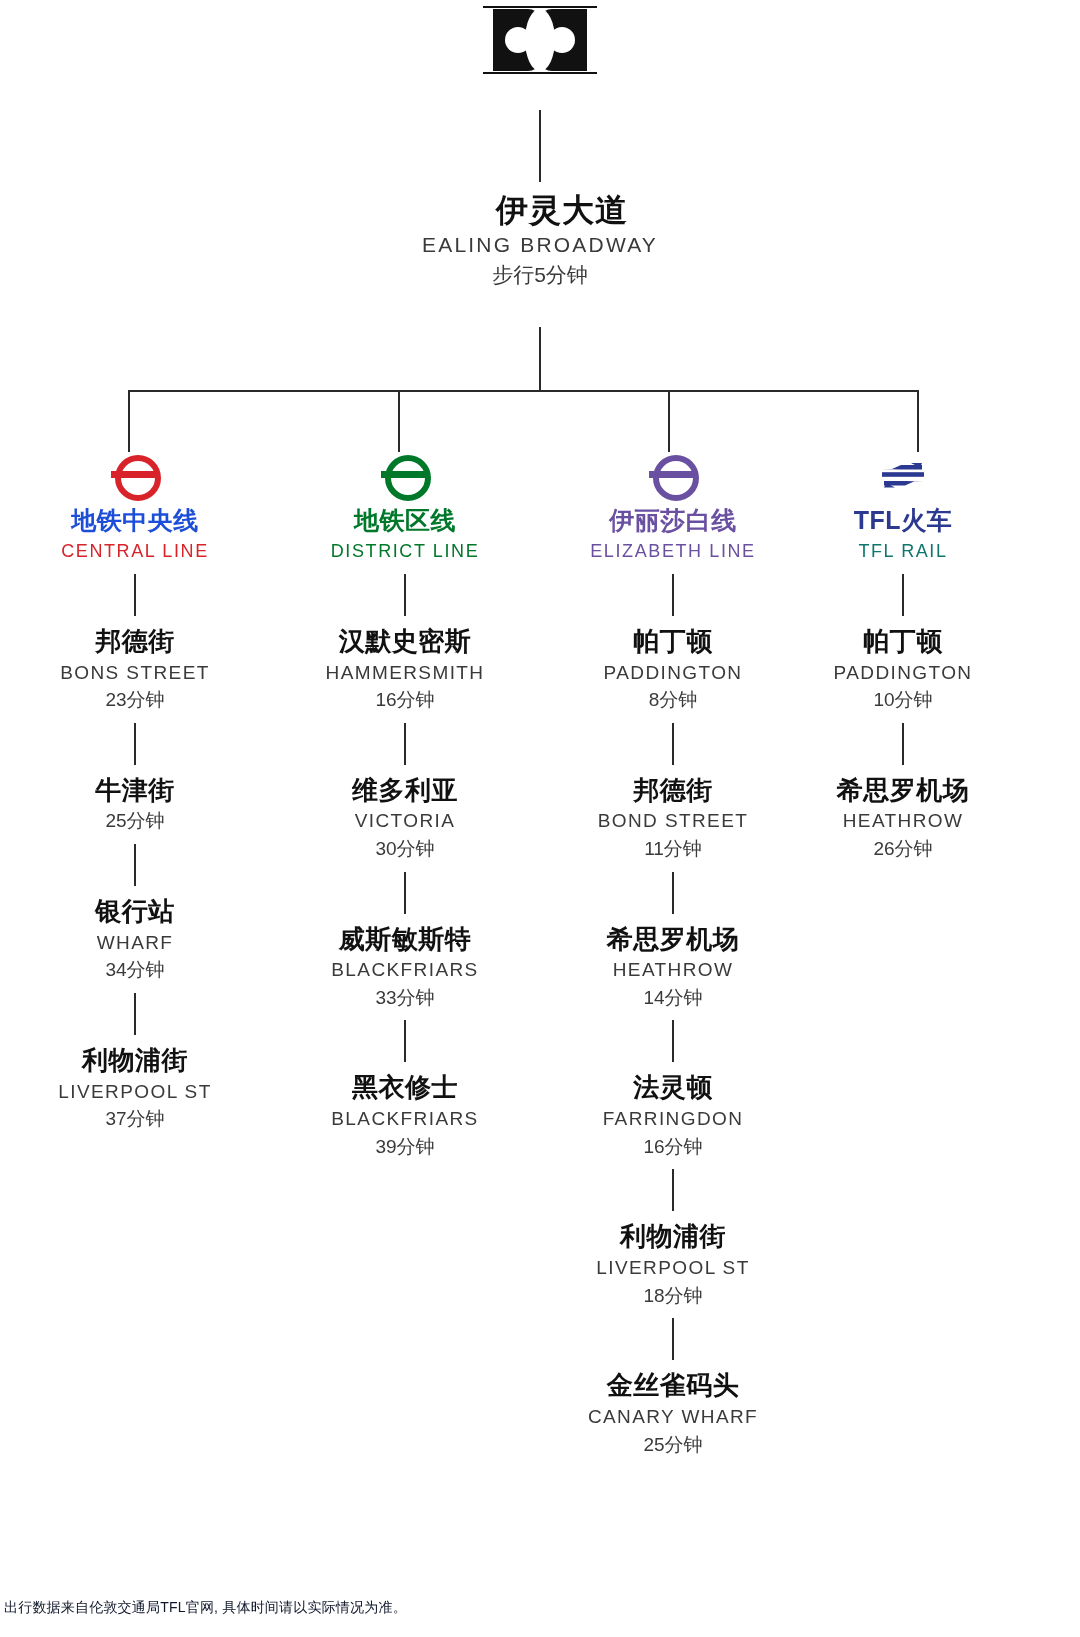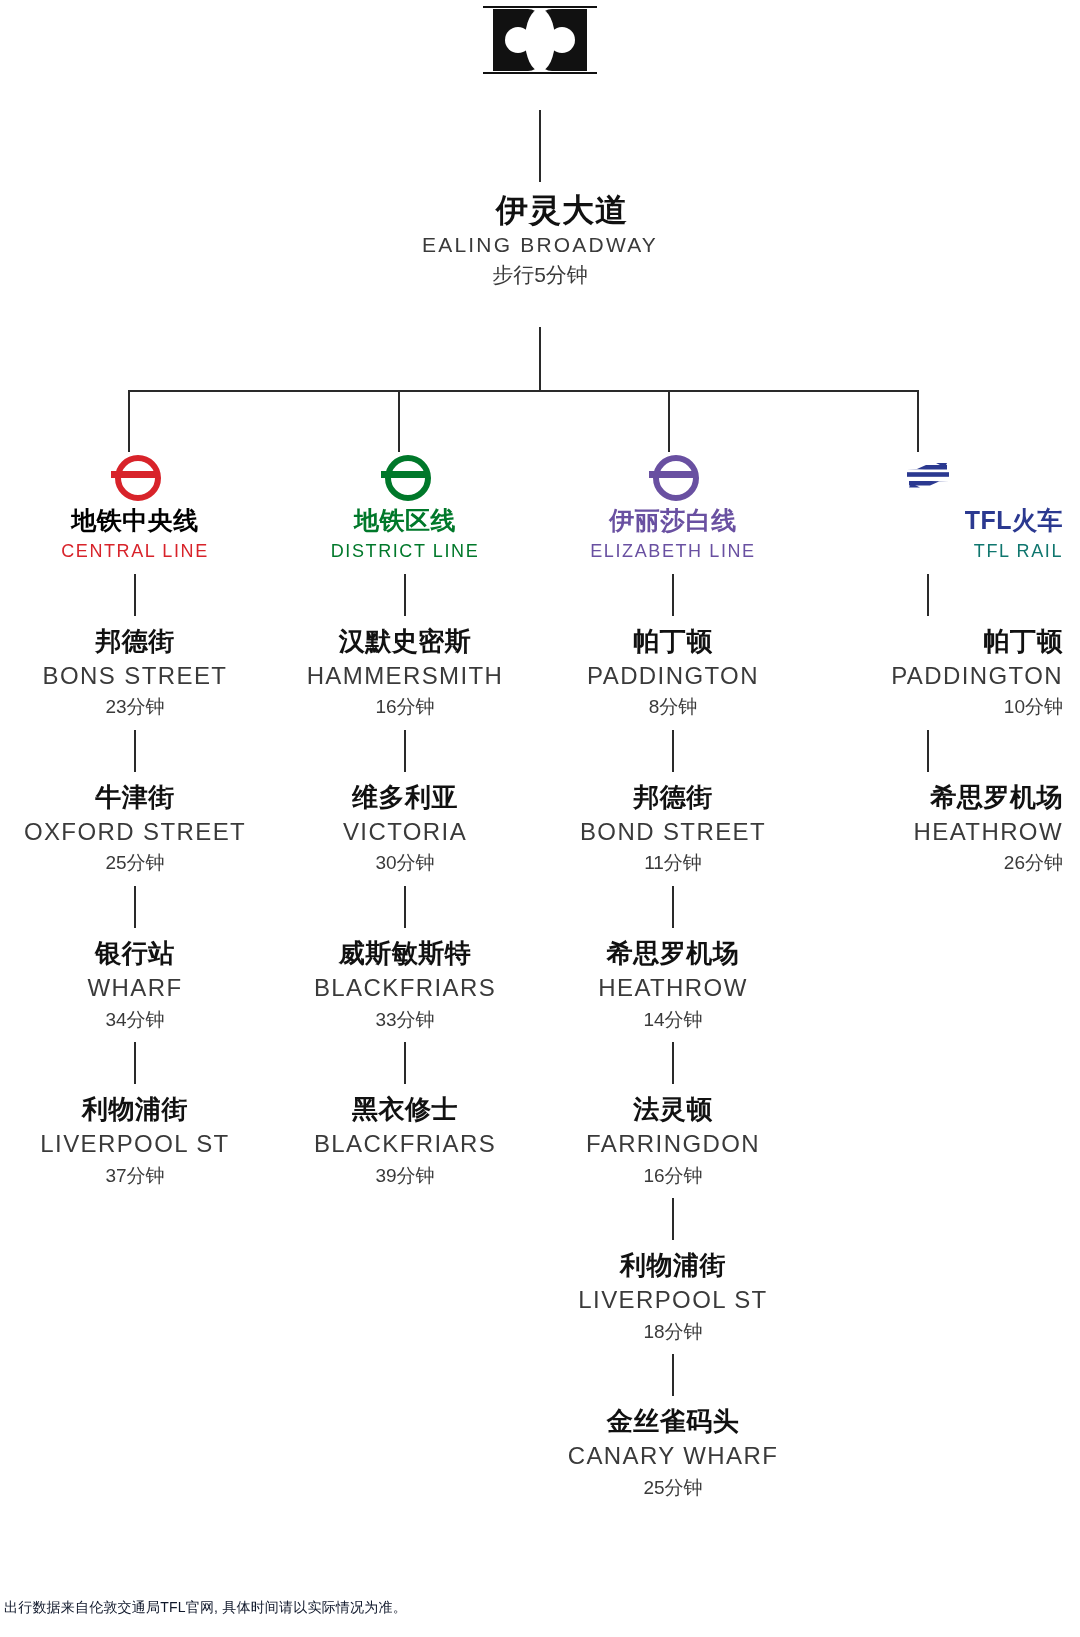--- a/index.html
+++ b/index.html
@@ -124,21 +124,21 @@
     width: 1080px;
   }
   .col {
     position: absolute;
     width: 270px;
     text-align: center;
   }
   .col-0 { left: 0px;   }
   .col-1 { left: 270px; }
   .col-2 { left: 538px; }
-  .col-3 { left: 793px; text-align: right; }
+  .col-3 { left: 768px; }
 
   
   .roundel {
     width: 46px;
     height: 46px;
     margin: 0 auto 6px;
     position: relative;
   }
   .roundel .ring {
     position: absolute;
@@ -189,21 +189,21 @@
   }
   .stop { }
   .stop .s-cn {
     font-size: 26px;
     font-weight: 700;
     letter-spacing: 0.5px;
     line-height: 1.3;
     color: #111;
   }
   .stop .s-en {
-    font-size: 24px;
+    font-size: 19px;
     letter-spacing: 1.4px;
     line-height: 1.45;
     color: #3a3a3a;
     font-weight: 300;
   }
   .stop .s-time {
     font-size: 19px;
     line-height: 1.45;
     color: #3a3a3a;
     font-weight: 300;
@@ -252,33 +252,32 @@
 <div class="vline" style="left:668px; top:390px; height:62px;"></div>
 <div class="vline" style="left:917px; top:390px; height:62px;"></div>
 
 <div id="columns">
 
   <div class="col col-0">
     <div class="roundel" style="color:#d8232a">
       <div class="ring"></div>
       <div class="bar"></div>
     </div>
-    <div class="line-cn" style="color:#000000">地铁中央线</div>
+    <div class="line-cn" style="color:#1d4ed8">地铁中央线</div>
     <div class="line-en" style="color:#d8232a">CENTRAL LINE</div>
     <div class="chain">
       <div class="stop-link"></div>
       <div class="stop">
         <div class="s-cn">邦德街</div>
         <div class="s-en">BONS STREET</div>
         <div class="s-time">23分钟</div>
       </div>
       <div class="stop-link"></div>
       <div class="stop">
         <div class="s-cn">牛津街</div>
-        <div class="s-en">OXFORD STREET</div>
         <div class="s-time">25分钟</div>
       </div>
       <div class="stop-link"></div>
       <div class="stop">
         <div class="s-cn">银行站</div>
         <div class="s-en">WHARF</div>
         <div class="s-time">34分钟</div>
       </div>
       <div class="stop-link"></div>
       <div class="stop">

